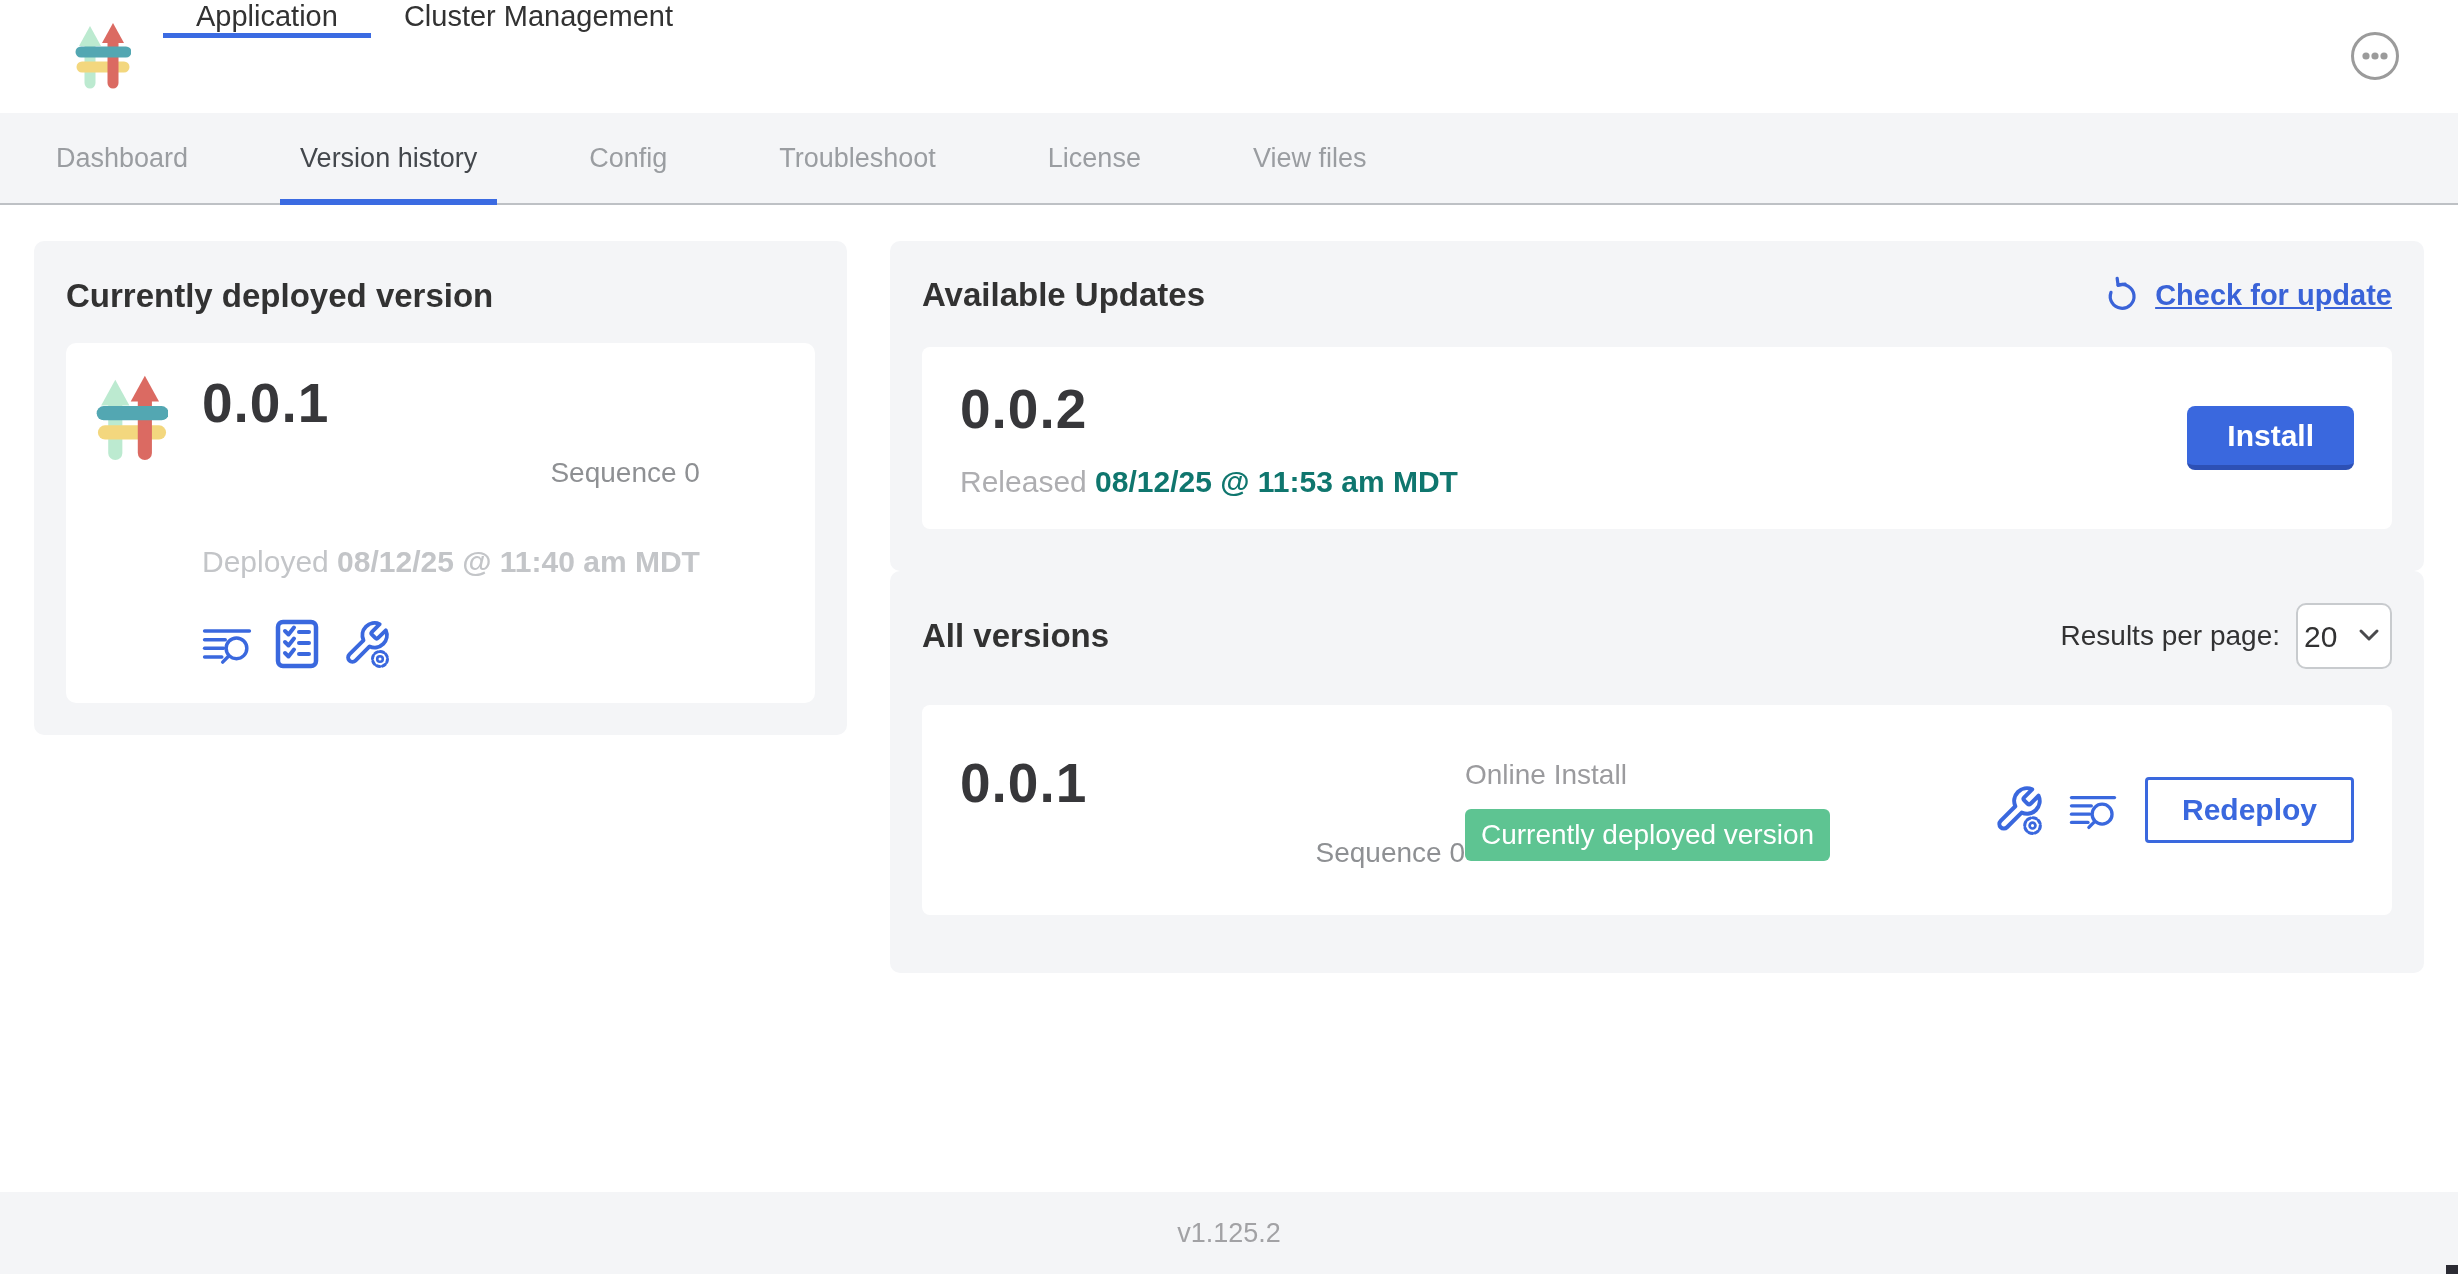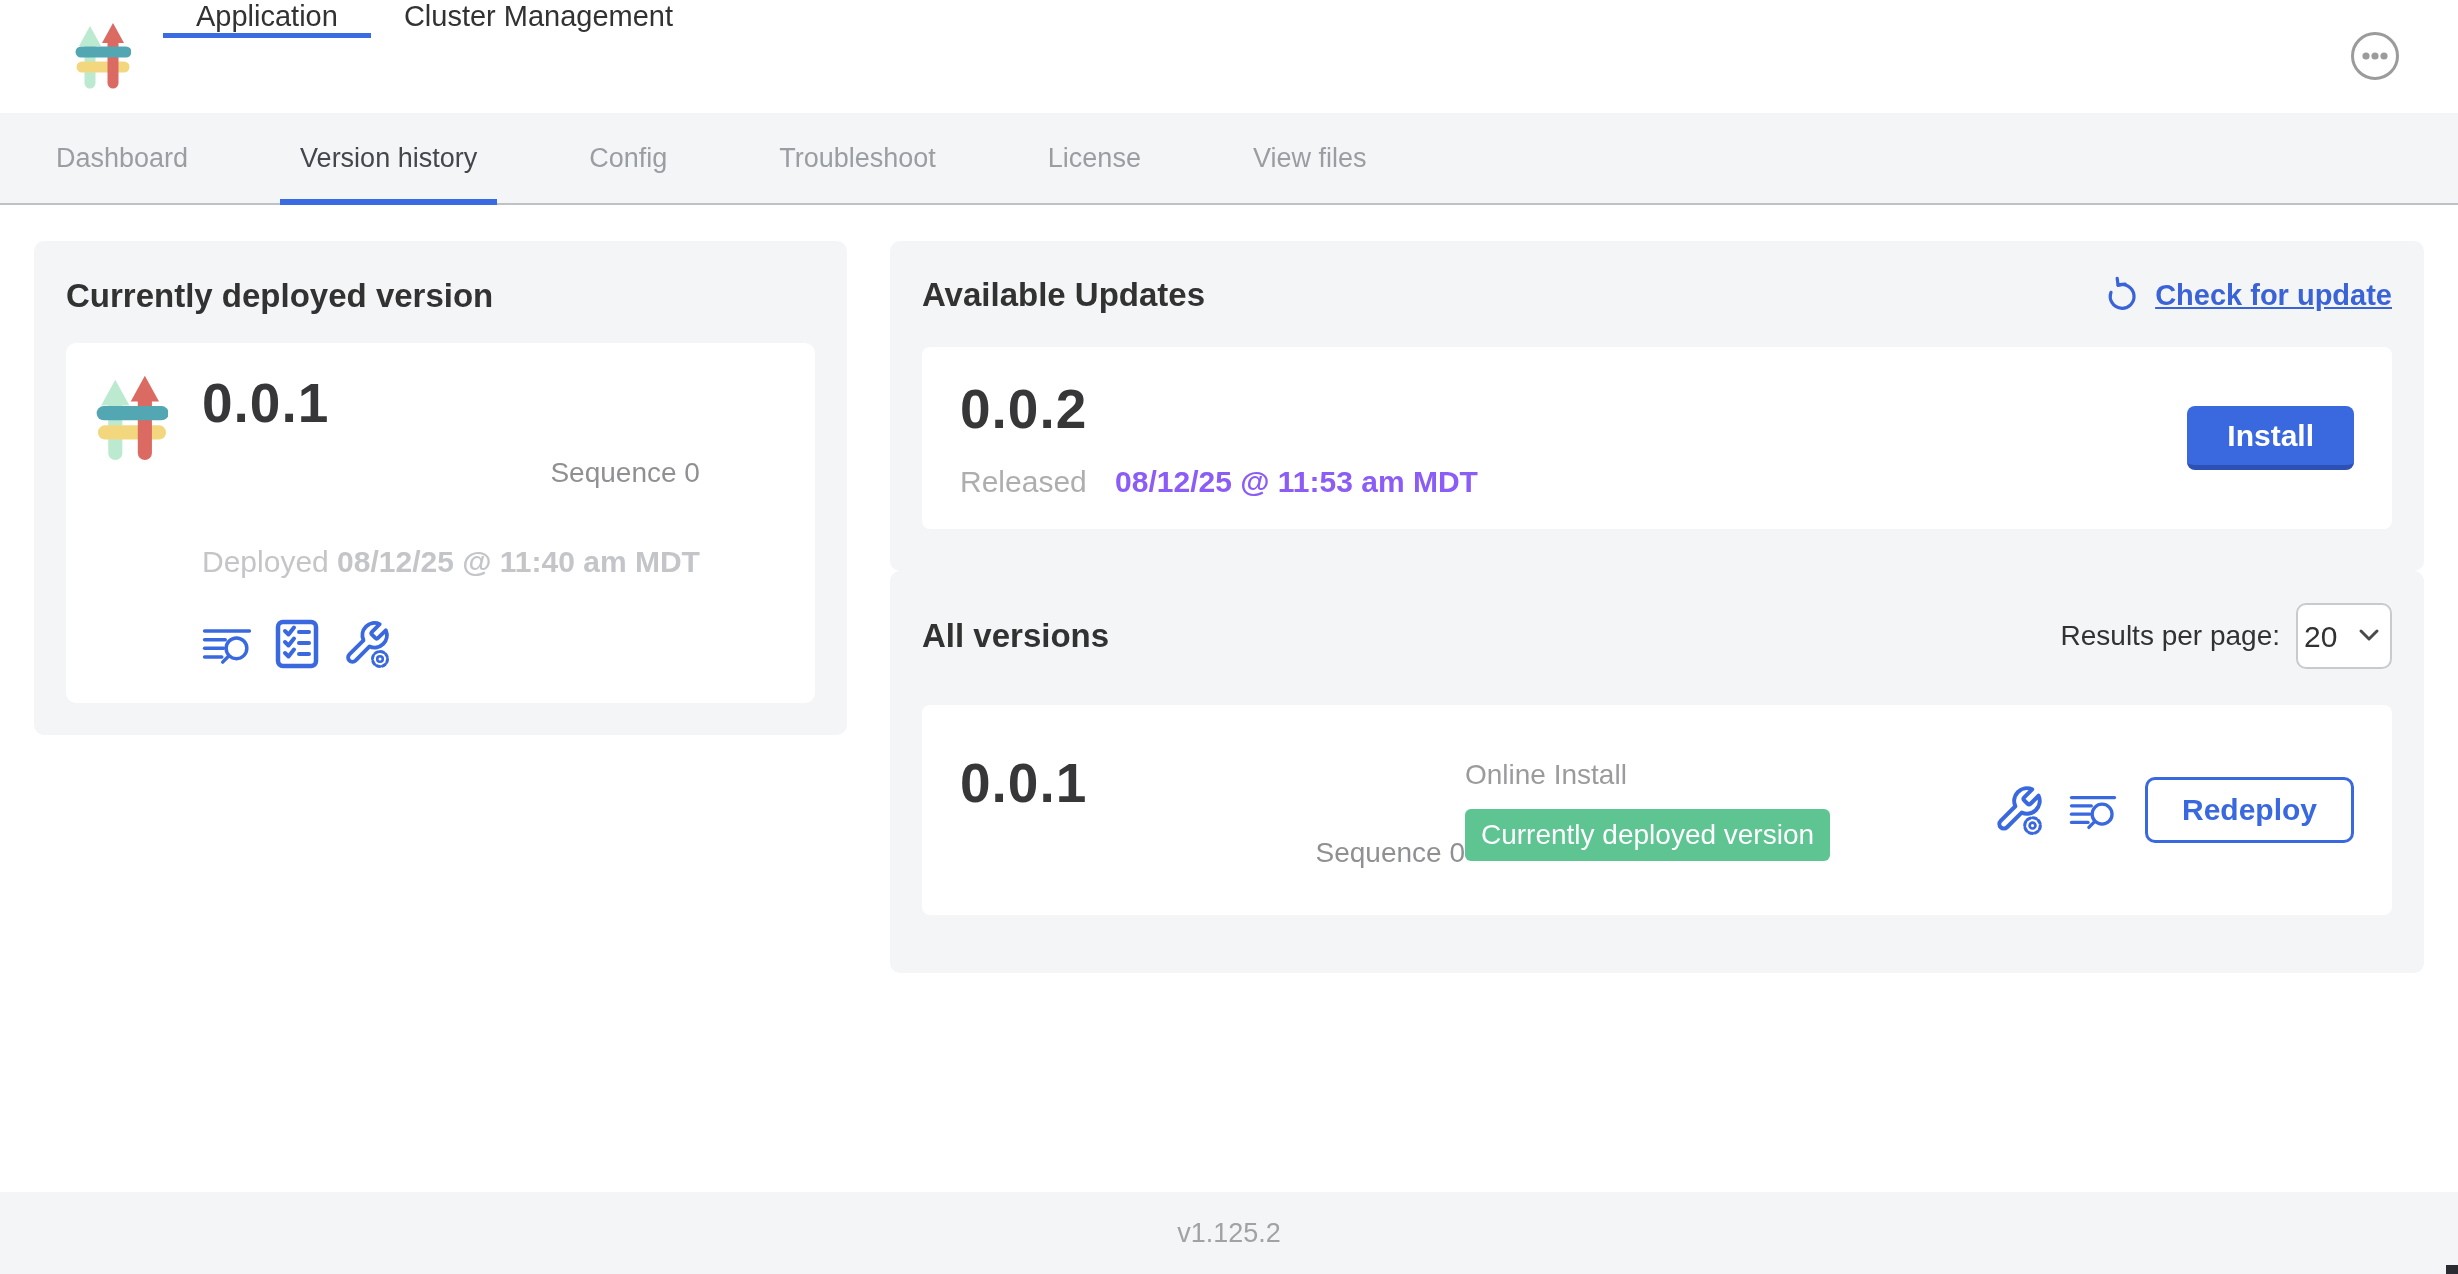--- a/index.html
+++ b/index.html
@@ -41,36 +41,36 @@
 
   
   .right-col { flex: 1; display: flex; flex-direction: column; }
 
   .updates-card { padding: 34px 32px 42px 32px; }
   .card-head { display: flex; align-items: center; justify-content: space-between; }
   .check-link { display: flex; align-items: center; gap: 14px; cursor: pointer; }
   .check-link span { font-size: 29px; font-weight: bold; color: #3a63d8; text-decoration: underline; }
   .update-inner { background: #fff; border-radius: 8px; margin-top: 32px; padding: 30px 38px; display: flex; align-items: center; justify-content: space-between; }
   .released { font-size: 30px; color: #aeaeb1; margin-top: 24px; }
-  .released b { color: #8b5cf6; margin-left: 20px; }
+  .released b { color: #0f766e; }
   .deploy-btn { background: #3a68de; color: #fff; font-size: 30px; font-weight: bold; border: none; border-bottom: 5px solid #2d50b5; border-radius: 8px; padding: 0 40px; height: 64px; cursor: pointer; font-family: inherit; }
 
   .versions-card { padding: 32px 32px 58px 32px; }
   .rpp { display: flex; align-items: center; gap: 16px; }
   .rpp-label { font-size: 28px; color: #323233; }
   .rpp-select-wrap { position: relative; width: 96px; height: 66px; }
   .rpp-select { appearance: none; -webkit-appearance: none; width: 100%; height: 100%; background: #fff; border: 2px solid #c8cbce; border-radius: 10px; font-size: 30px; color: #323233; padding: 0 34px 0 6px; font-family: inherit; cursor: pointer; }
   .rpp-chevron { position: absolute; right: 12px; top: 24px; pointer-events: none; }
   .version-row { background: #fff; border-radius: 8px; margin-top: 36px; padding: 46px 38px; display: flex; align-items: center; }
   .vr-col1 { width: 505px; flex: none; }
   .install-type { font-size: 28px; color: #9b9b9e; }
   .badge { display: inline-block; margin-top: 18px; background: #5ec492; color: #fff; font-size: 28px; padding: 10px 16px; border-radius: 6px; }
   .vr-spacer { flex: 1; }
   .vr-icons { display: flex; align-items: center; gap: 24px; margin-right: 28px; }
-  .redeploy-btn { background: #fff; color: #3a68de; font-size: 30px; font-weight: bold; border: 3px solid #3a68de; border-radius: 10px; padding: 0 34px; height: 66px; cursor: pointer; font-family: inherit; }
+  .redeploy-btn { background: #fff; color: #3a68de; font-size: 30px; font-weight: bold; border: 3px solid #3a68de; border-radius: 4px; padding: 0 34px; height: 66px; cursor: pointer; font-family: inherit; }
 
   
   .footer { height: 82px; background: #f4f5f7; flex: none; display: flex; align-items: center; justify-content: center; }
   .footer-version { font-size: 27px; color: #a2a2a5; }
   .corner-artifact { position: absolute; right: 0; bottom: 0; width: 12px; height: 9px; background: #2b2b33; }
 </style>
 </head>
 <body>
 
 <svg width="0" height="0" style="position:absolute">

